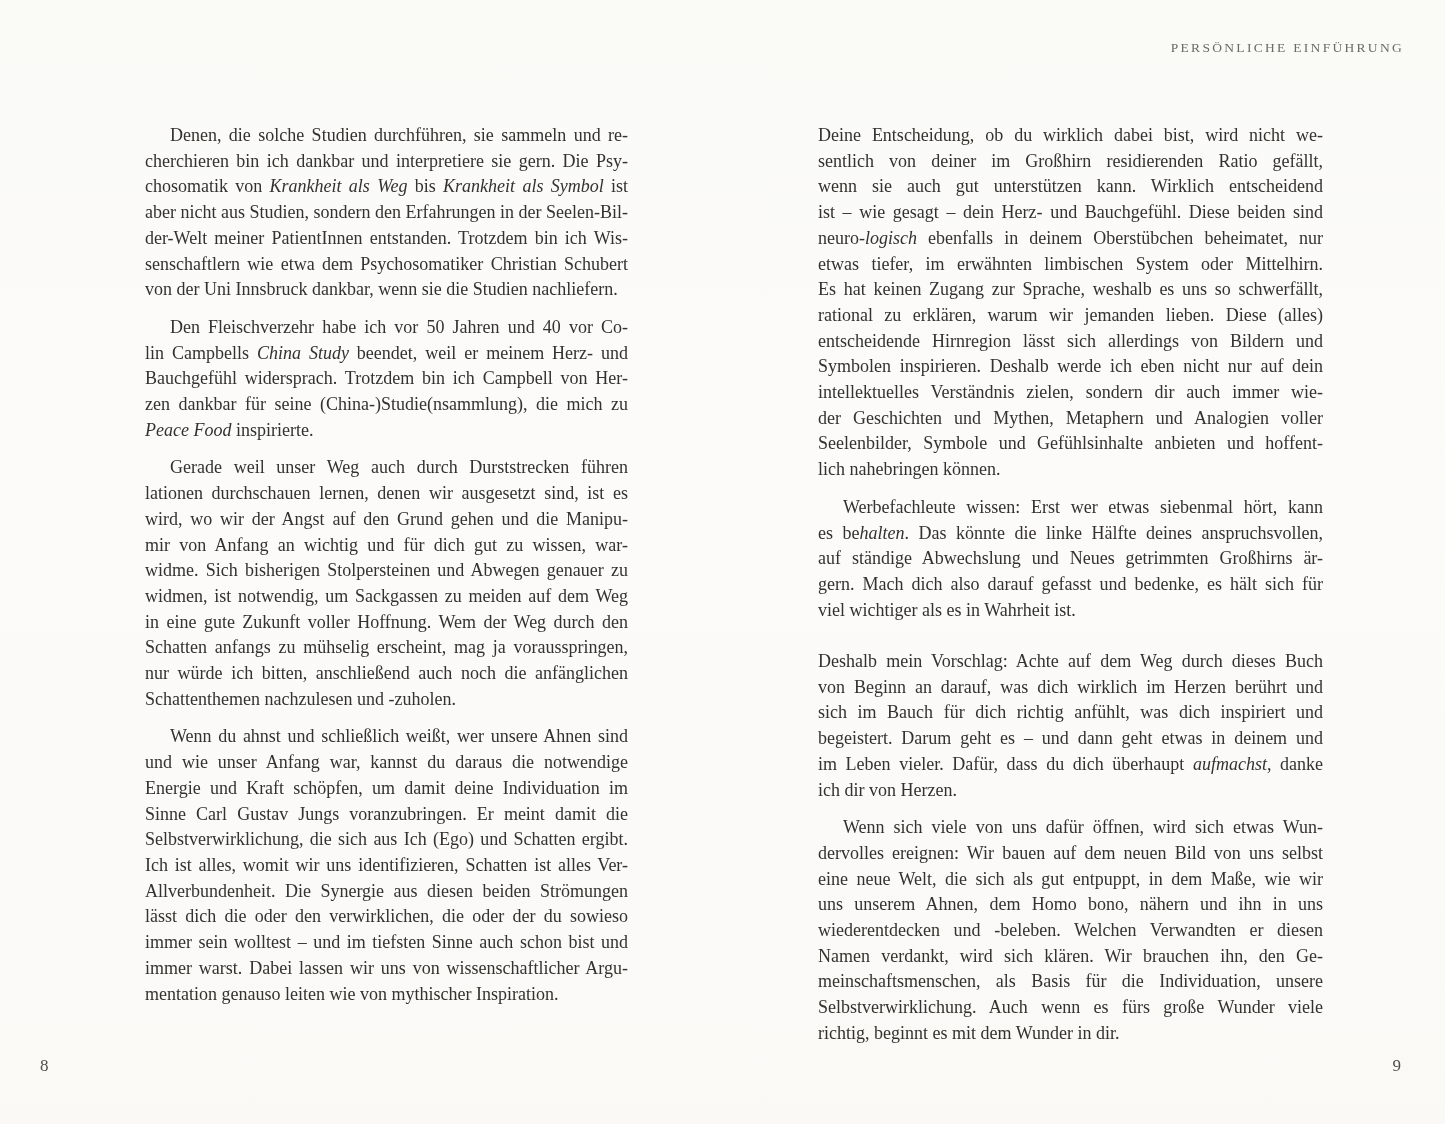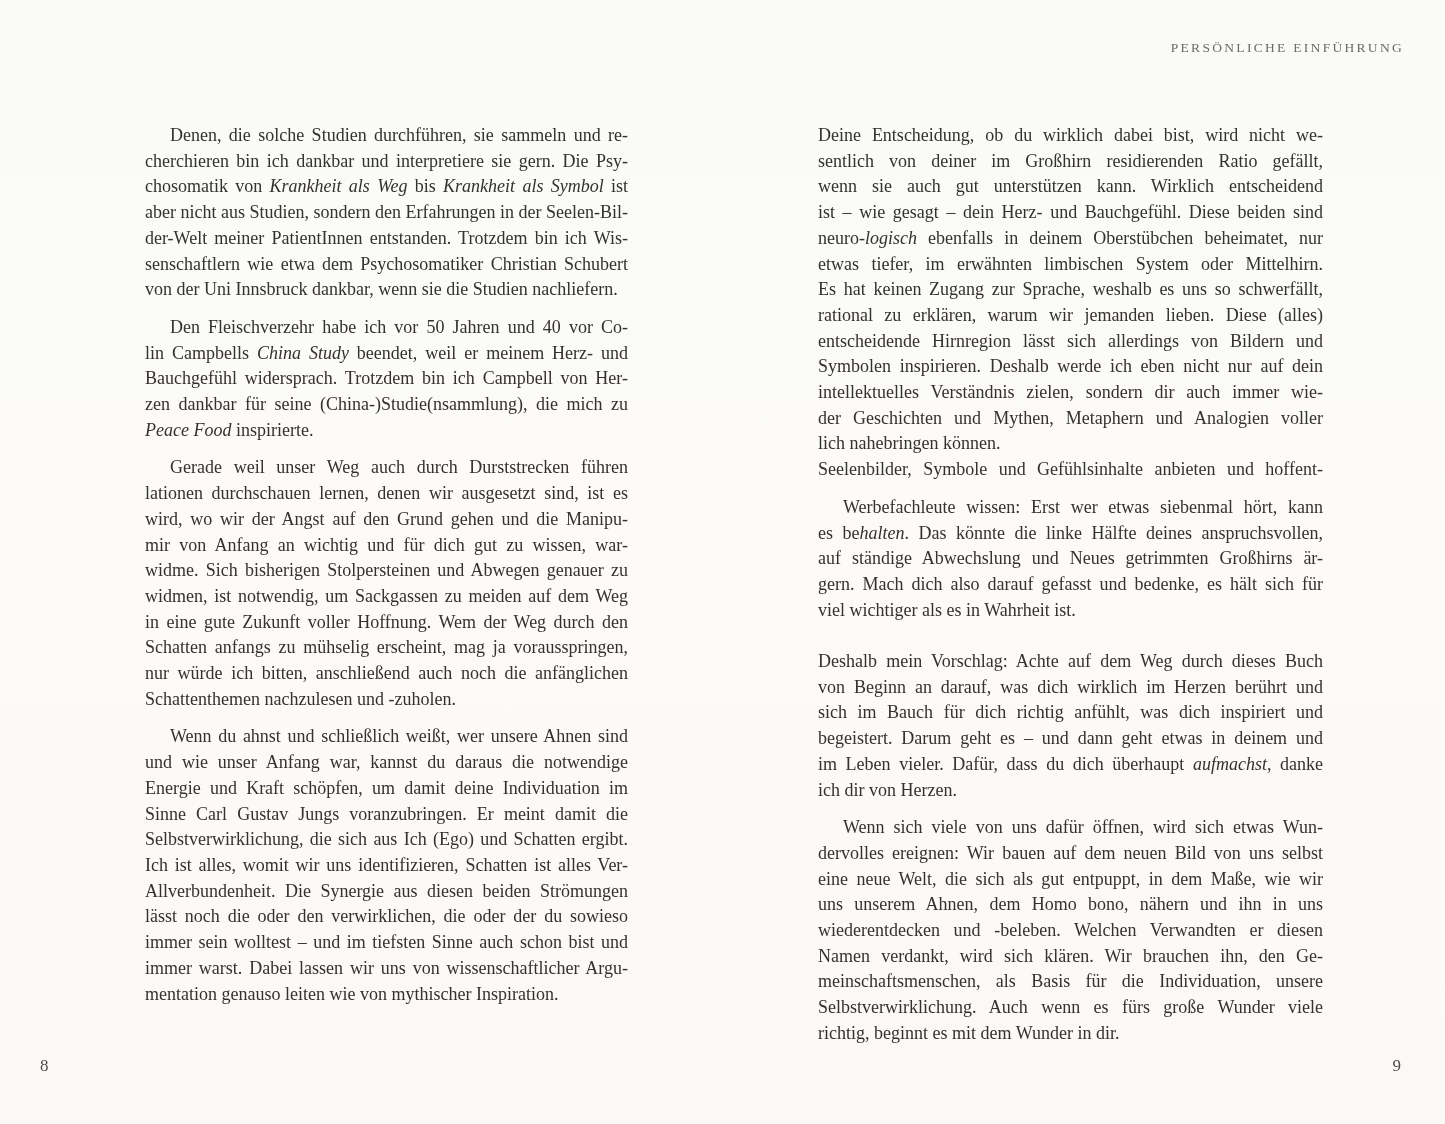--- a/index.html
+++ b/index.html
@@ -114,43 +114,43 @@
         <div class="line last">Schattenthemen nachzulesen und -zuholen.</div>
       </div>
       <div class="para">
         <div class="line indent">Wenn du ahnst und schließlich weißt, wer unsere Ahnen sind</div>
         <div class="line">und wie unser Anfang war, kannst du daraus die notwendige</div>
         <div class="line">Energie und Kraft schöpfen, um damit deine Individuation im</div>
         <div class="line">Sinne Carl Gustav Jungs voranzubringen. Er meint damit die</div>
         <div class="line">Selbstverwirklichung, die sich aus Ich (Ego) und Schatten ergibt.</div>
         <div class="line">Ich ist alles, womit wir uns identifizieren, Schatten ist alles Ver-</div>
         <div class="line">Allverbundenheit. Die Synergie aus diesen beiden Strömungen</div>
-        <div class="line">lässt noch die oder den verwirklichen, die oder der du sowieso</div>
+        <div class="line">lässt dich die oder den verwirklichen, die oder der du sowieso</div>
         <div class="line">immer sein wolltest – und im tiefsten Sinne auch schon bist und</div>
         <div class="line">immer warst. Dabei lassen wir uns von wissenschaftlicher Argu-</div>
         <div class="line last">mentation genauso leiten wie von mythischer Inspiration.</div>
       </div>
     </div>
 
   <div id="right-col" class="page-column">
       <div class="para">
         <div class="line">Deine Entscheidung, ob du wirklich dabei bist, wird nicht we-</div>
         <div class="line">sentlich von deiner im Großhirn residierenden Ratio gefällt,</div>
         <div class="line">wenn sie auch gut unterstützen kann. Wirklich entscheidend</div>
         <div class="line">ist – wie gesagt – dein Herz- und Bauchgefühl. Diese beiden sind</div>
         <div class="line">neuro-<i>logisch</i> ebenfalls in deinem Oberstübchen beheimatet, nur</div>
         <div class="line">etwas tiefer, im erwähnten limbischen System oder Mittelhirn.</div>
         <div class="line">Es hat keinen Zugang zur Sprache, weshalb es uns so schwerfällt,</div>
         <div class="line">rational zu erklären, warum wir jemanden lieben. Diese (alles)</div>
         <div class="line">entscheidende Hirnregion lässt sich allerdings von Bildern und</div>
         <div class="line">Symbolen inspirieren. Deshalb werde ich eben nicht nur auf dein</div>
         <div class="line">intellektuelles Verständnis zielen, sondern dir auch immer wie-</div>
         <div class="line">der Geschichten und Mythen, Metaphern und Analogien voller</div>
+        <div class="line">Seelenbilder, Symbole und Gefühlsinhalte anbieten und hoffent-</div>
         <div class="line last">lich nahebringen können.</div>
-        <div class="line">Seelenbilder, Symbole und Gefühlsinhalte anbieten und hoffent-</div>
       </div>
       <div class="para">
         <div class="line indent">Werbefachleute wissen: Erst wer etwas siebenmal hört, kann</div>
         <div class="line">es be<i>halten</i>. Das könnte die linke Hälfte deines anspruchsvollen,</div>
         <div class="line">auf ständige Abwechslung und Neues getrimmten Großhirns är-</div>
         <div class="line">gern. Mach dich also darauf gefasst und bedenke, es hält sich für</div>
         <div class="line last">viel wichtiger als es in Wahrheit ist.</div>
       </div>
       <div class="para space-before">
         <div class="line">Deshalb mein Vorschlag: Achte auf dem Weg durch dieses Buch</div>

